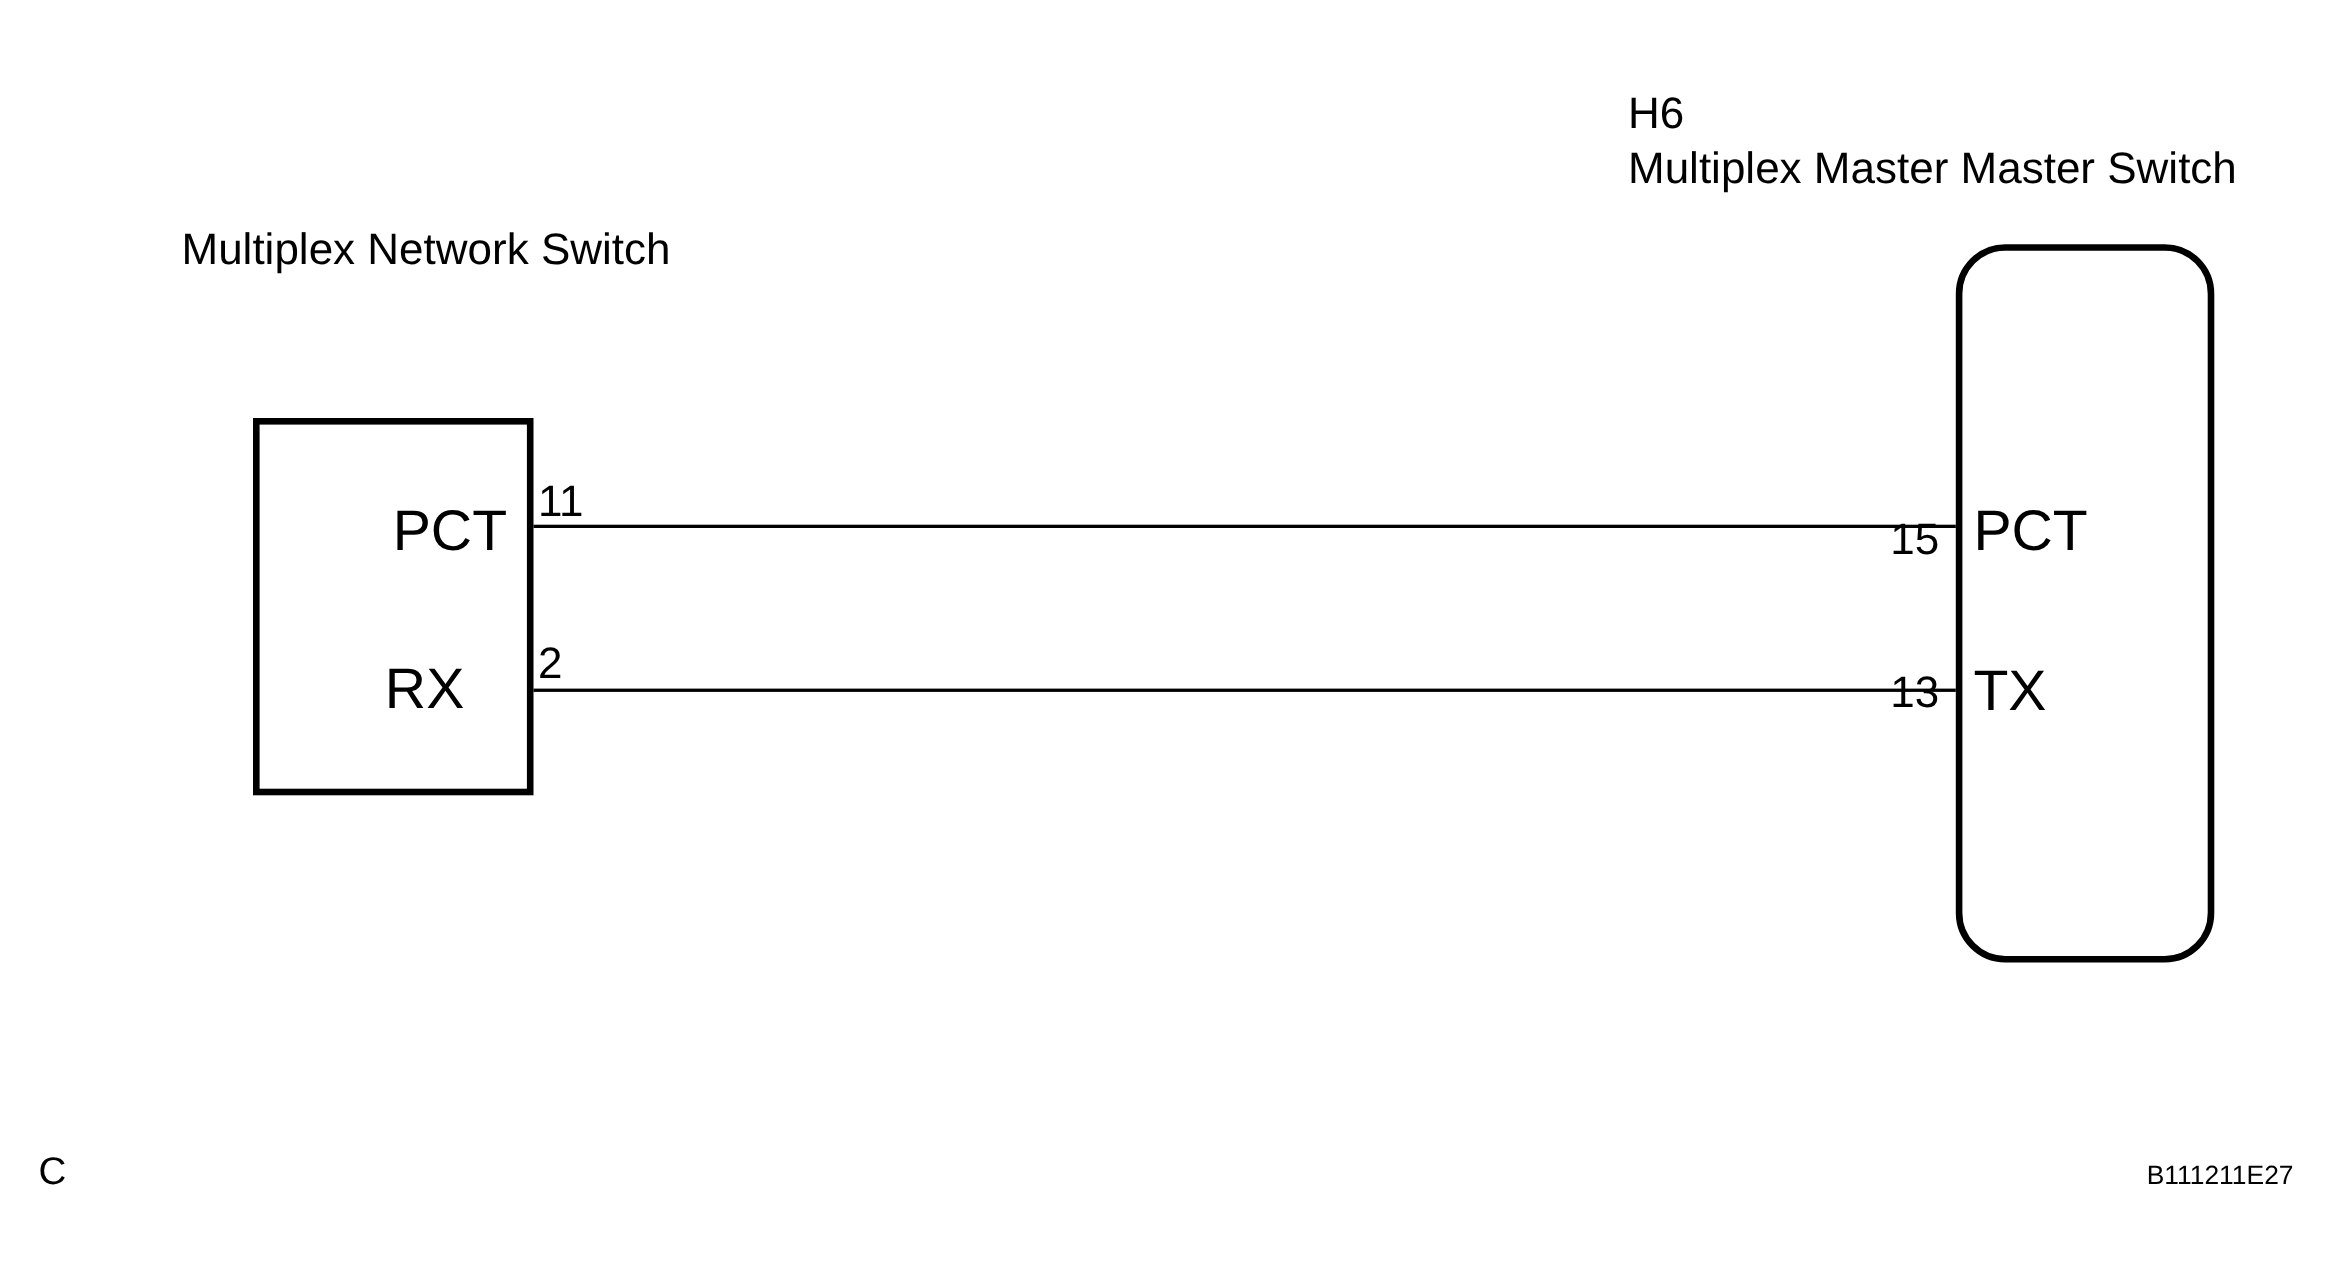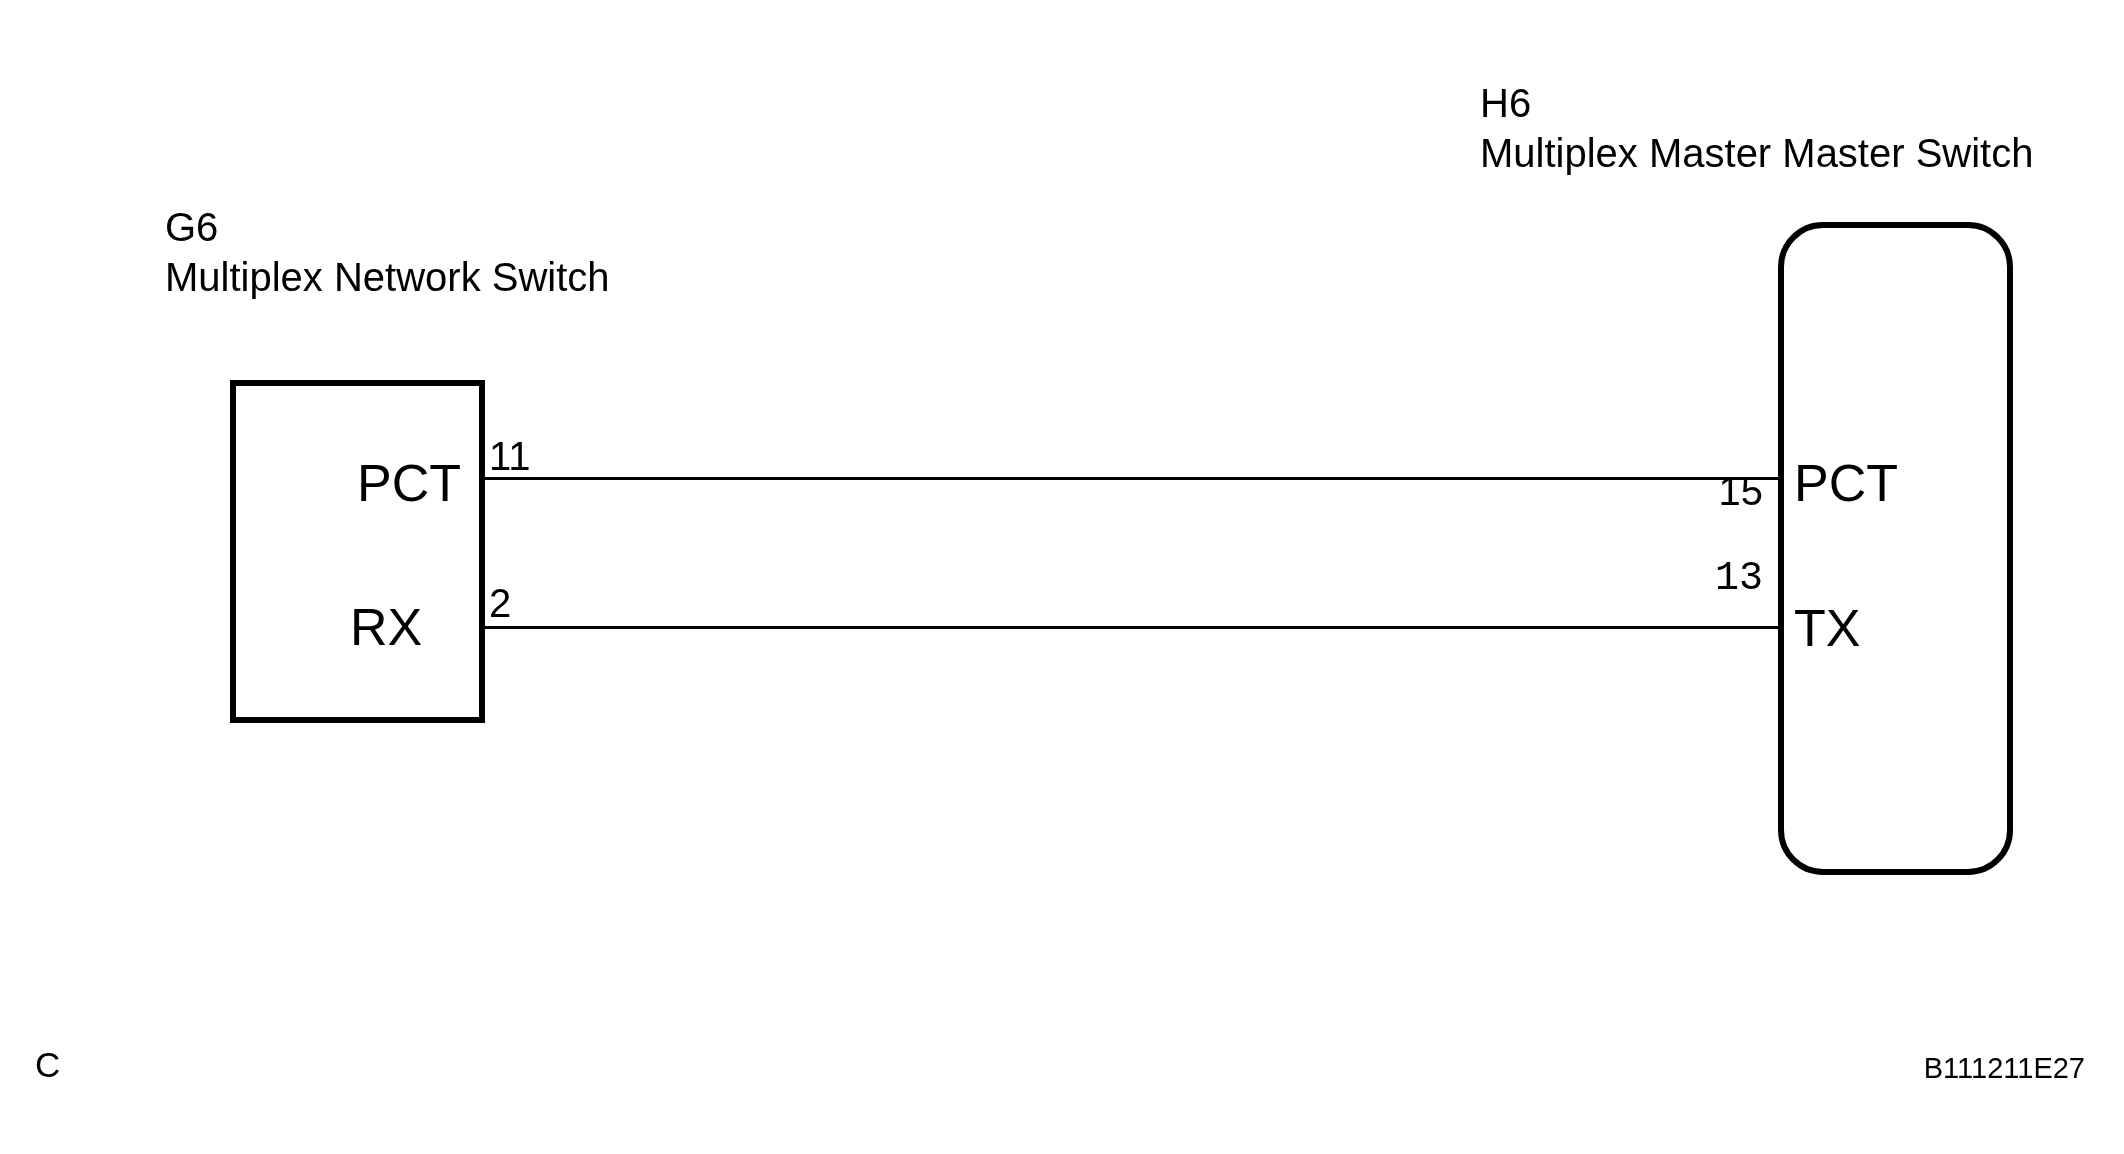--- a/index.html
+++ b/index.html
@@ -47,33 +47,32 @@
     white-space: nowrap;
     text-align: center;
   }
   .align-right { text-align: right; }
 
   .footer-mark {
     font-size: 35px;
     line-height: 35px;
   }
   .figure-code {
-    font-size: 29px;
+    font-size: 24px;
     line-height: 25px;
     text-align: left;
     white-space: nowrap;
   }
 </style>
 </head>
 <body>
 
 <div class="canvas">
 
   <div class="abs component-label" style="left:165px; top:202px;">
-    <div>G6</div>
     <div>Multiplex Network Switch</div>
   </div>
 
   <div class="abs component-label" style="left:1480px; top:66px;margin-top:12px;">
     <div>H6</div>
     <div>Multiplex Master Master Switch</div>
   </div>
 
   <div class="abs box" style="left:230px; top:380px; width:255px; height:343px;"></div>
 
@@ -83,21 +82,21 @@
 
   <div class="abs wire" style="left:485px; top:626px; width:1293px;"></div>
 
   <div class="abs terminal-label align-right" style="left:311px; top:463px; width:150px;">PCT</div>
   <div class="abs terminal-label align-right" style="left:311px; top:607px; width:150px;text-align:center;">RX</div>
 
   <div class="abs pin-number" style="left:489px; top:436px;">11</div>
   <div class="abs pin-number" style="left:489px; top:583px;">2</div>
 
   <div class="abs pin-number align-right" style="left:1613px; top:432px; width:150px;margin-top:39px;">15</div>
-  <div class="abs pin-number align-right" style="left:1613px; top:559px; width:150px;font-family:Liberation Mono, monospace;">13</div>
+  <div class="abs pin-number align-right" style="left:1613px; top:610px; width:150px;">13</div>
 
   <div class="abs terminal-label" style="left:1794px; top:463px;">PCT</div>
   <div class="abs terminal-label" style="left:1794px; top:608px;">TX</div>
 
   <div class="abs footer-mark" style="left:35px; top:1047px;">C</div>
 
   <div class="abs figure-code" style="right:39px; top:1056px;">B111211E27</div>
 
 </div>
 

